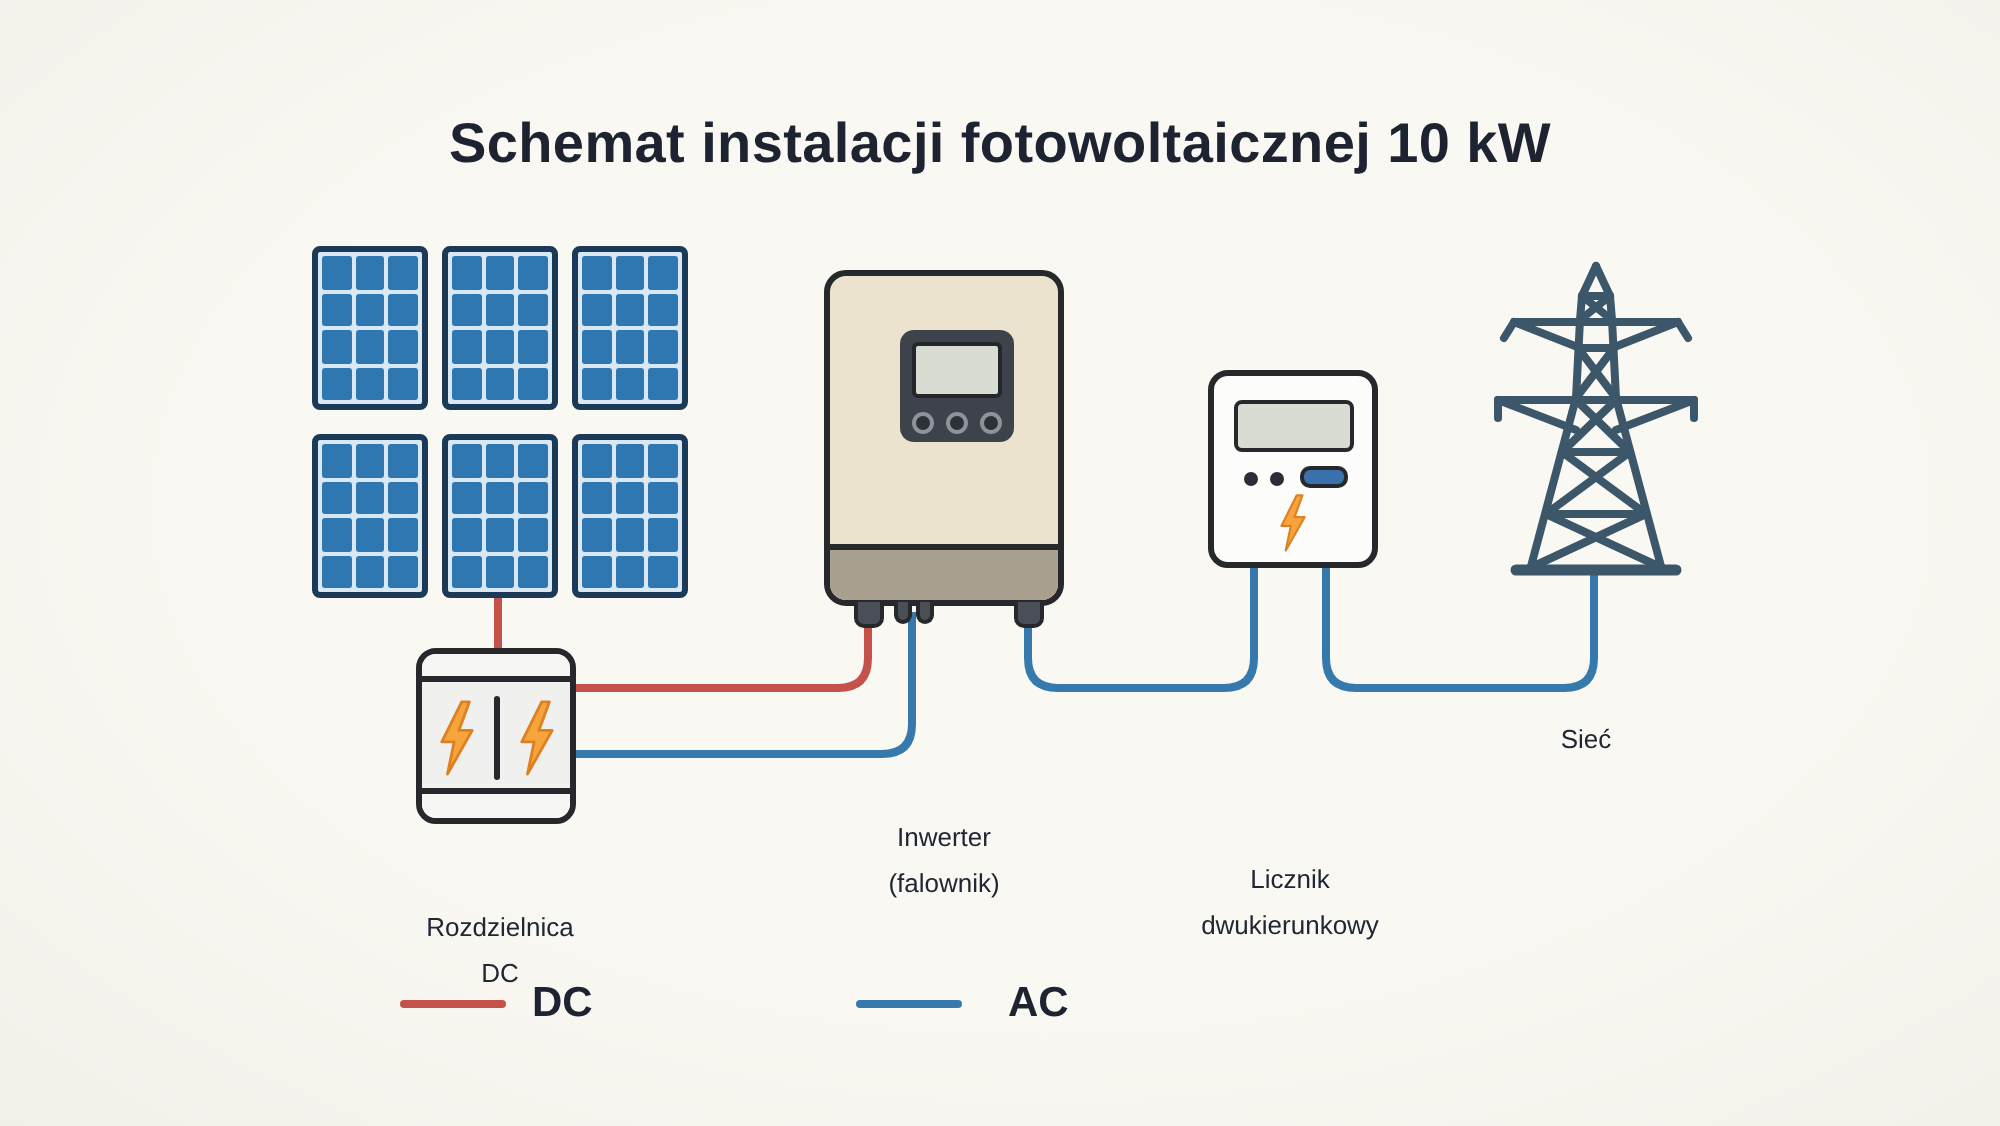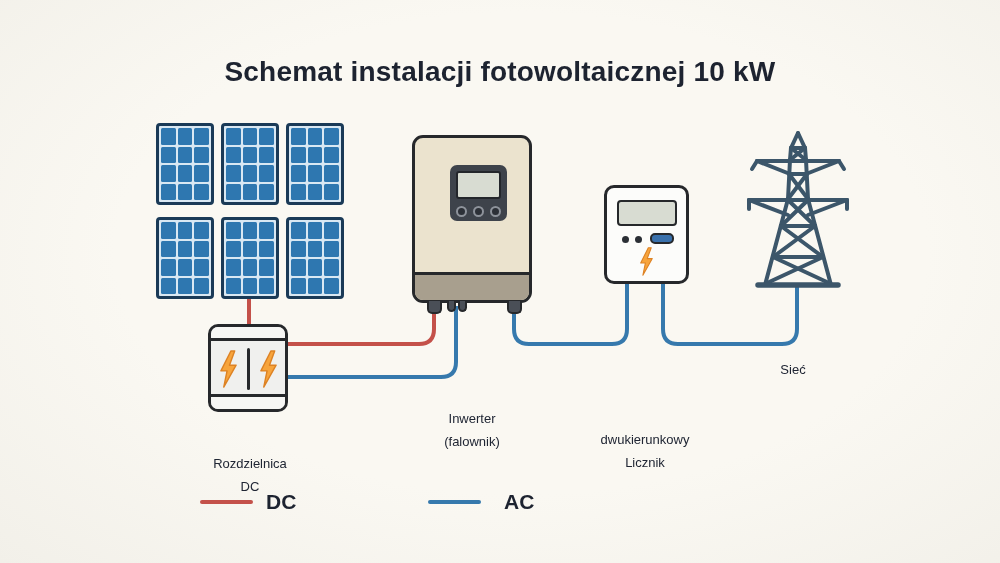--- a/index.html
+++ b/index.html
@@ -263,22 +263,22 @@
 
   <div class="comp-label abs" style="left:250px;top:428px;margin-top:24px;">
     <div>Rozdzielnica</div>
     <div>DC</div>
   </div>
   <div class="comp-label abs" style="left:472px;top:407px;">
     <div>Inwerter</div>
     <div>(falownik)</div>
   </div>
   <div class="comp-label abs" style="left:645px;top:428px;">
+    <div>Licznik</div>
     <div>dwukierunkowy</div>
-    <div>Licznik</div>
   </div>
   <div class="comp-label abs" style="left:793px;top:358px;">
     <div>Sieć</div>
   </div>
 
   <div class="legend-item abs" style="left:200px;top:490px;">
     <div class="legend-swatch" style="background:#c4514a;"></div>
     <div class="legend-label">DC</div>
   </div>
   <div class="legend-item abs" style="left:428px;top:490px;gap:23px;">

